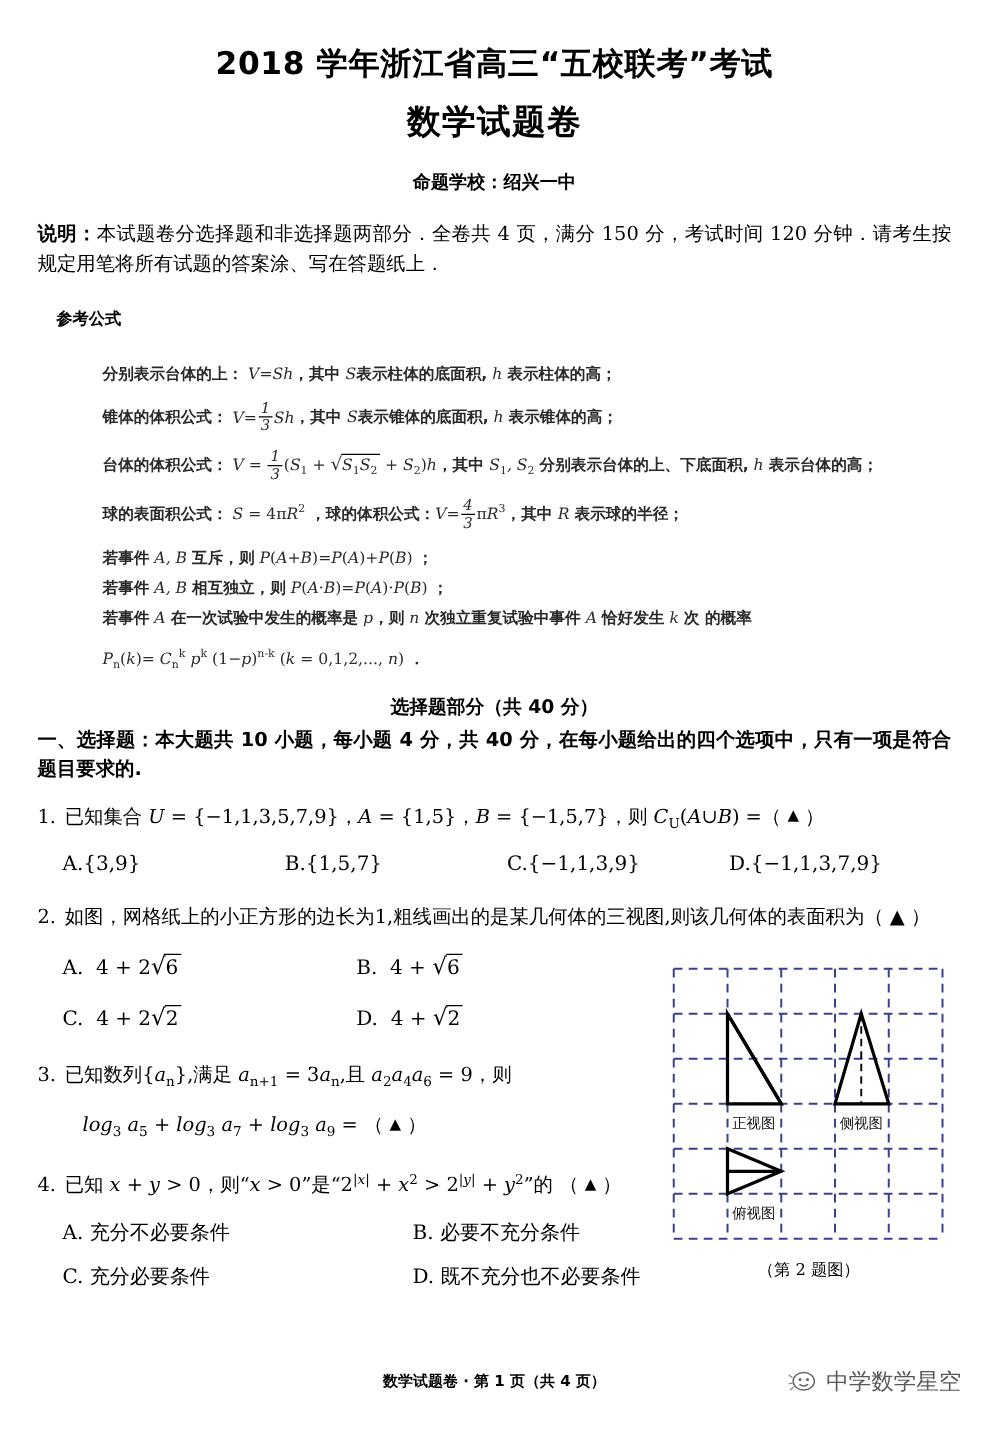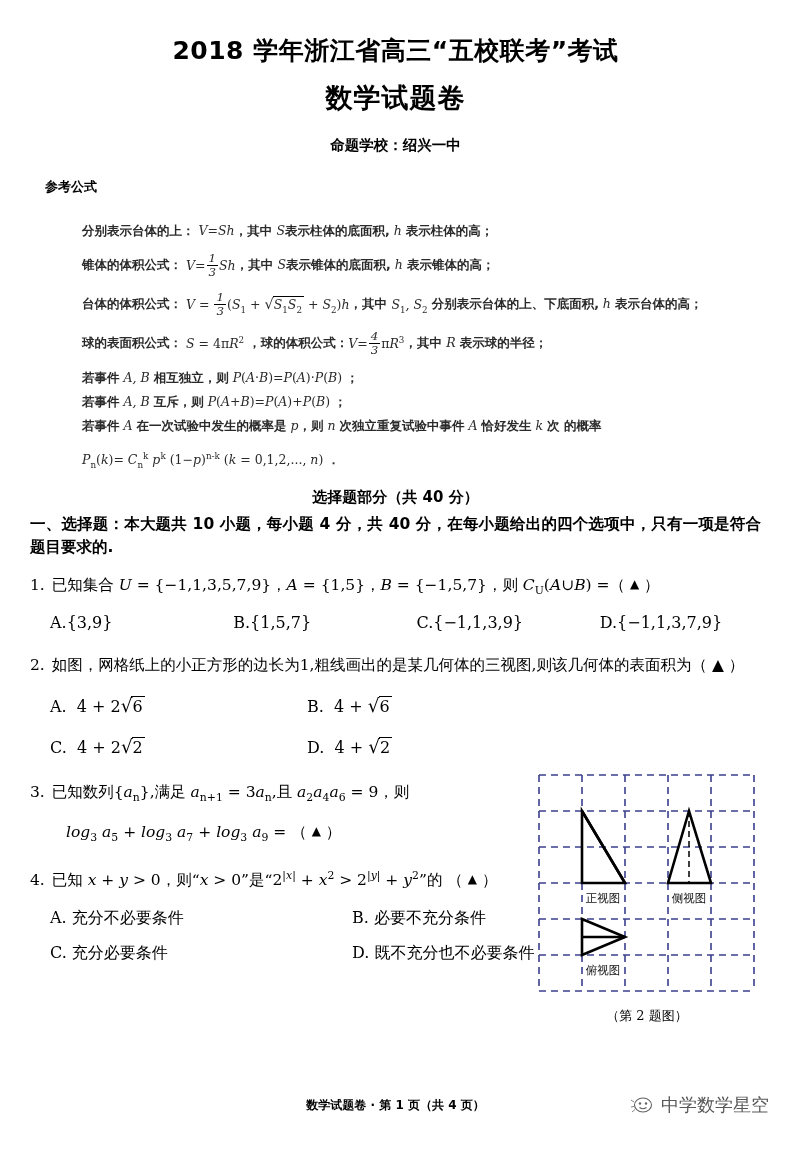--- a/index.html
+++ b/index.html
@@ -136,21 +136,20 @@
     font-size: 15.5px;
     line-height: 1.5;
     padding-top: 14px;
     position: relative;
   }
   .q-stem { padding-left: 2px; }
   .opts {
     display: flex;
     padding-top: 14px;
     padding-left: 20px;
-    gap: 22px;
   }
   .opts .op { flex: 1; white-space: nowrap; }
   .opts.two .op { flex: 0 0 50%; }
 
   .tri { font-size: 12px; vertical-align: 2px; }
 
   
   .fig-wrap {
     position: absolute;
     left: 531px;
@@ -195,20 +194,21 @@
 </style>
 </head>
 <body>
 
 <div class="page">
 
   <div class="doc-title">2018 学年浙江省高三“五校联考”考试</div>
   <div class="doc-subtitle">数学试题卷</div>
   <div class="doc-school">命题学校：绍兴一中</div>
 
+  <p class="notice"><b>说明：</b><span>本试题卷分选择题和非选择题两部分．全卷共 4 页，满分 150 分，考试时间 120 分钟．请考生按规定用笔将所有试题的答案涂、写在答题纸上．</span></p>
 
   <div class="formula-heading">参考公式</div>
 
   <div class="formulas">
 
     <div class="frow">
       <span class="fcn">分别表示台体的上：</span>
       <span class="math">V<span class="up">=</span>Sh</span><span class="fcn">，其中 </span><span class="math">S</span><span class="fcn">表示柱体的底面积,</span> <span class="math">h</span> <span class="fcn">表示柱体的高；</span>
     </div>
 
@@ -221,25 +221,25 @@
       <span class="fcn">台体的体积公式：</span>
       <span class="math">V <span class="up">=</span> <span class="frac"><span class="num">1</span><span class="den">3</span></span><span class="up">(</span>S<sub>1</sub> <span class="up">+</span> <span class="radsign">√</span><span class="sqrt">S<sub>1</sub>S<sub>2</sub></span> <span class="up">+</span> S<sub>2</sub><span class="up">)</span>h</span><span class="fcn">，其中 </span><span class="math">S<sub>1</sub>, S<sub>2</sub></span> <span class="fcn">分别表示台体的上、下底面积,</span> <span class="math">h</span> <span class="fcn">表示台体的高；</span>
     </div>
 
     <div class="frow">
       <span class="fcn">球的表面积公式：</span>
       <span class="math">S <span class="up">= 4π</span>R<sup>2</sup></span> <span class="fcn">，</span><span class="fcn">球的体积公式：</span><span class="math">V<span class="up">=</span><span class="frac"><span class="num">4</span><span class="den">3</span></span><span class="up">π</span>R<sup>3</sup></span><span class="fcn">，其中 </span><span class="math">R</span> <span class="fcn">表示球的半径；</span>
     </div>
 
     <div class="frow tight">
+      <span class="fcn">若事件</span> <span class="math">A, B</span> <span class="fcn">互斥，则</span> <span class="math">P<span class="up">(</span>A<span class="up">+</span>B<span class="up">)=</span>P<span class="up">(</span>A<span class="up">)+</span>P<span class="up">(</span>B<span class="up">)</span></span> <span class="fcn">；</span>
+    </div>
+
+    <div class="frow tight">
       <span class="fcn">若事件</span> <span class="math">A, B</span> <span class="fcn">相互独立，则</span> <span class="math">P<span class="up">(</span>A<span class="up">·</span>B<span class="up">)=</span>P<span class="up">(</span>A<span class="up">)·</span>P<span class="up">(</span>B<span class="up">)</span></span> <span class="fcn">；</span>
-    </div>
-
-    <div class="frow tight">
-      <span class="fcn">若事件</span> <span class="math">A, B</span> <span class="fcn">互斥，则</span> <span class="math">P<span class="up">(</span>A<span class="up">+</span>B<span class="up">)=</span>P<span class="up">(</span>A<span class="up">)+</span>P<span class="up">(</span>B<span class="up">)</span></span> <span class="fcn">；</span>
     </div>
 
     <div class="frow tight">
       <span class="fcn">若事件</span> <span class="math">A</span> <span class="fcn">在一次试验中发生的概率是</span> <span class="math">p</span><span class="fcn">，则</span> <span class="math">n</span> <span class="fcn">次独立重复试验中事件</span> <span class="math">A</span> <span class="fcn">恰好发生</span> <span class="math">k</span> <span class="fcn">次 的概率</span>
     </div>
 
     <div class="frow" style="padding-top:9px">
       <span class="math">P<sub>n</sub><span class="up">(</span>k<span class="up">)=</span> C<sub>n</sub><sup>k</sup> p<sup>k</sup> <span class="up">(1−</span>p<span class="up">)</span><sup>n-k</sup> <span class="up">(</span>k <span class="up">= 0,1,2,...,</span> n<span class="up">)</span></span> <span class="fcn">．</span>
     </div>
   </div>

